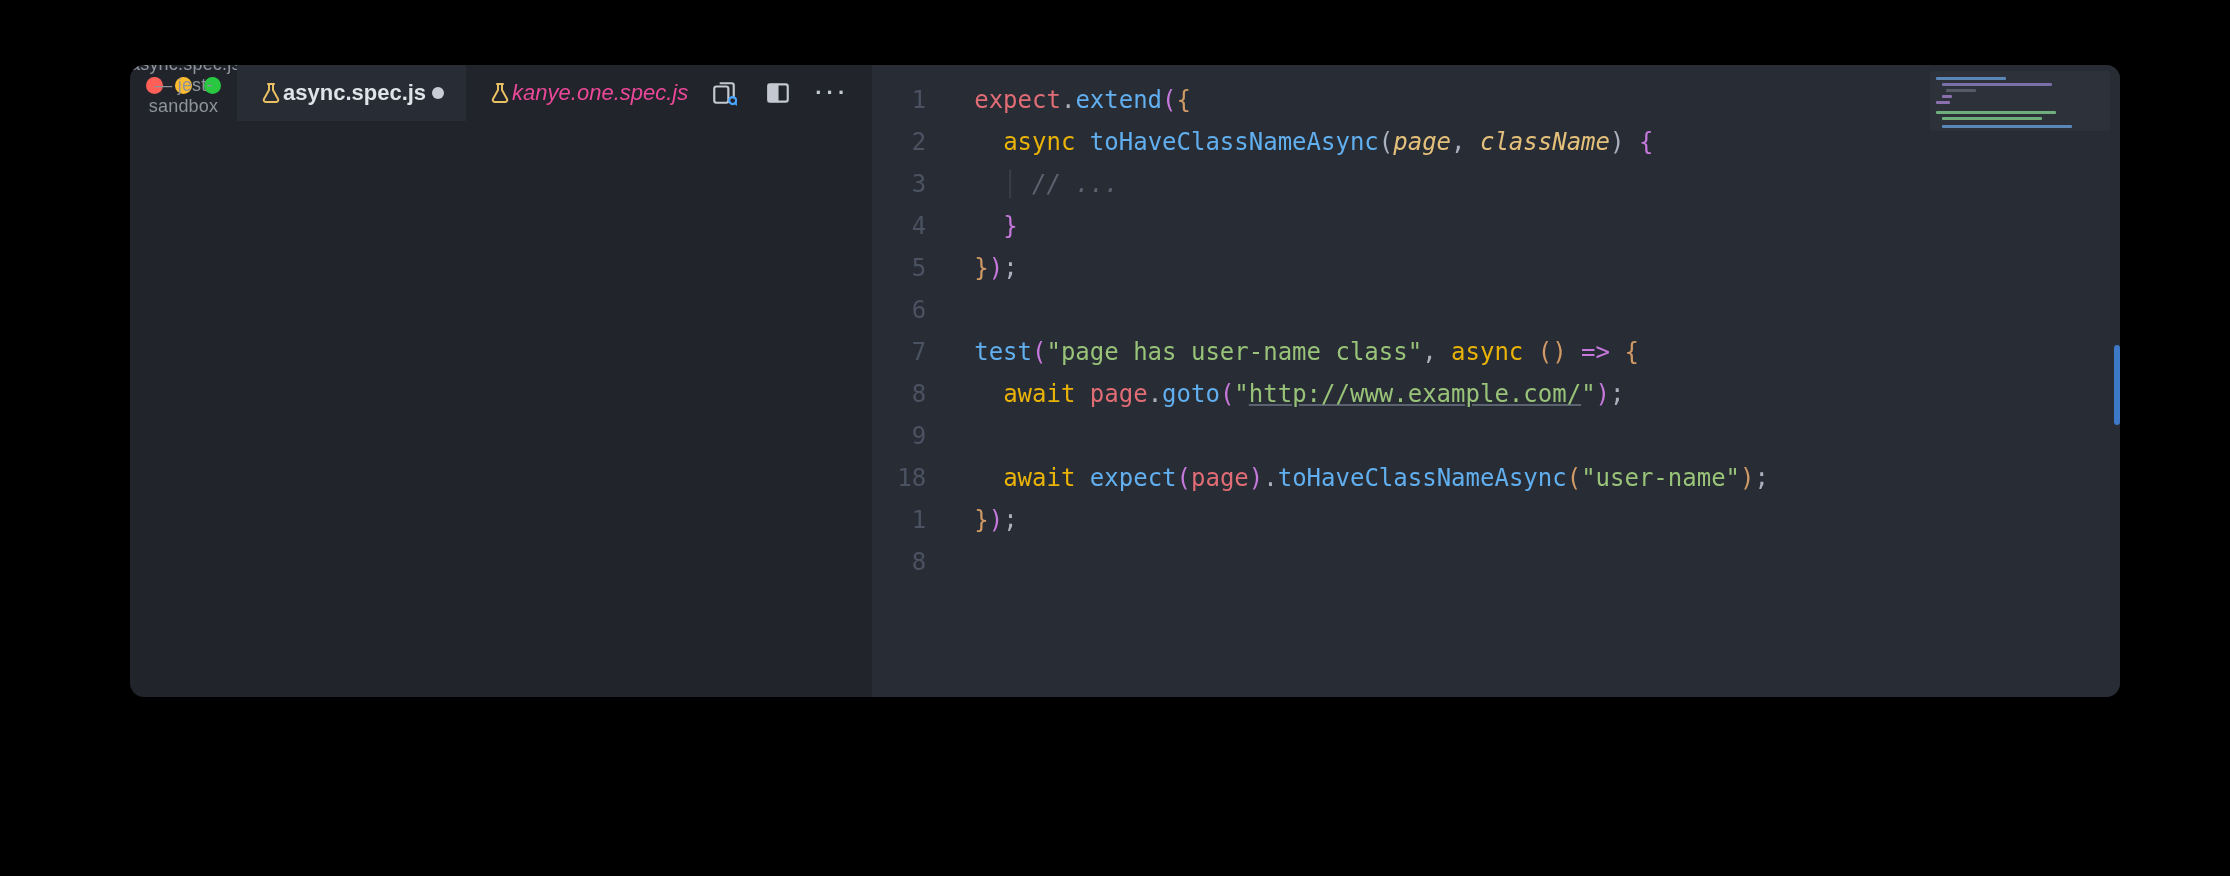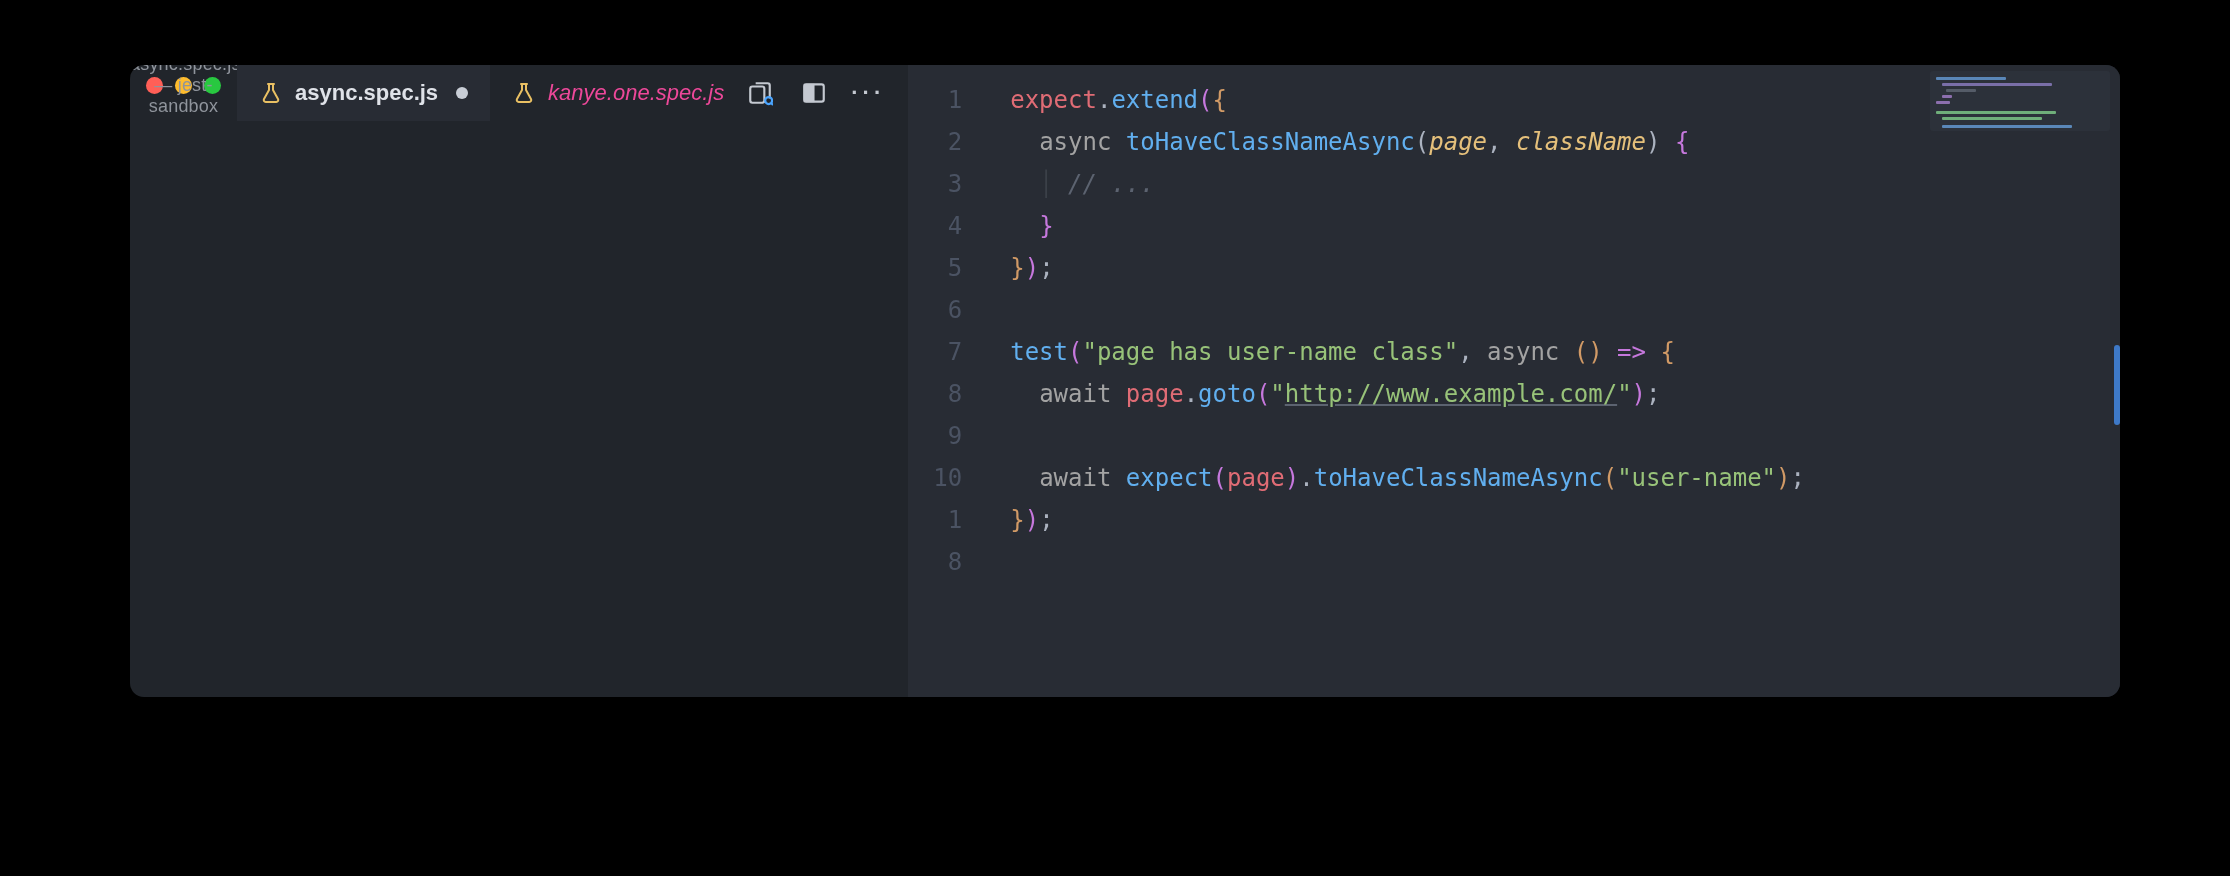--- a/index.html
+++ b/index.html
@@ -33,21 +33,21 @@
     pointer-events: none;
   }
   
   .tabrow {
     height: 56px;
     display: flex; align-items: stretch;
     background: #21252b;
     position: relative;
   }
   .tab {
-    display: flex; align-items: center; gap: 12px;
+    display: flex; align-items: center; gap: 0;
     padding: 0 22px;
     font-size: 22px;
     cursor: pointer;
     color: #6f7681;
   }
   .tab.active { background: #282c34; color: #dfe2e8; }
   .tab .name { font-weight: 600; }
   .tab.inactive .name { font-style: italic; font-weight: 500; color: #ec4899; }
   .tab .dirty-dot { width: 12px; height: 12px; border-radius: 50%; background: #c9ced6; margin-left: 6px; }
   .tab .flask svg { display:block; }
@@ -85,21 +85,21 @@
   }
   .minimap .mk { position:absolute; height:3px; border-radius:1px; }
   .scroll-ind { position:absolute; right:0; top:280px; width:6px; height:80px; background:#3e79c7; border-radius:3px; }
 
   
   .tk-obj   { color:#e06c75; }  
   .tk-fn    { color:#61afef; }  
   .tk-punc  { color:#abb2bf; }
   .tk-brace { color:#c678dd; }
   .tk-brace2{ color:#d19a66; }
-  .tk-kw    { color:#a3a3a3; }  
+  .tk-kw    { color:#eab308; }  
   .tk-param { color:#e5c07b; font-style: italic; }
   .tk-cmt   { color:#5c6370; font-style: italic; }
   .tk-str   { color:#98c379; }
   .tk-url   { color:#98c379; text-decoration: underline; text-decoration-color:#5c6370; }
   .tk-arrow { color:#c678dd; }
   .tk-dot   { color:#abb2bf; }
   .indent-guide { color:#3b4048; }
 </style>
 </head>
 <body>
@@ -162,21 +162,21 @@
     <div class="gutter">
       <div>1</div>
       <div>2</div>
       <div>3</div>
       <div>4</div>
       <div>5</div>
       <div>6</div>
       <div>7</div>
       <div>8</div>
       <div>9</div>
-      <div>10</div>
+      <div>18</div>
       <div>1</div>
       <div>8</div>
     </div>
 
     <div class="code"><div><span class="tk-obj">expect</span><span class="tk-dot">.</span><span class="tk-fn">extend</span><span class="tk-brace">(</span><span class="tk-brace2">{</span></div><div><span class="indent-guide">  </span><span class="tk-kw">async</span> <span class="tk-fn">toHaveClassNameAsync</span><span class="tk-punc">(</span><span class="tk-param">page</span><span class="tk-punc">, </span><span class="tk-param">className</span><span class="tk-punc">)</span><span class="tk-brace"> {</span></div><div><span class="indent-guide">  │ </span><span class="tk-cmt">// ...</span></div><div><span class="indent-guide">  </span><span class="tk-brace">}</span></div><div><span class="tk-brace2">}</span><span class="tk-brace">)</span><span class="tk-punc">;</span></div><div> </div><div><span class="tk-fn">test</span><span class="tk-brace">(</span><span class="tk-str">"page has user-name class"</span><span class="tk-punc">, </span><span class="tk-kw">async</span><span> </span><span class="tk-brace2">()</span><span class="tk-arrow"> =&gt; </span><span class="tk-brace2">{</span></div><div><span class="indent-guide">  </span><span class="tk-kw">await</span> <span class="tk-obj">page</span><span class="tk-dot">.</span><span class="tk-fn">goto</span><span class="tk-brace">(</span><span class="tk-str">"</span><span class="tk-url">http://www.example.com/</span><span class="tk-str">"</span><span class="tk-brace">)</span><span class="tk-punc">;</span></div><div> </div><div><span class="indent-guide">  </span><span class="tk-kw">await</span> <span class="tk-fn">expect</span><span class="tk-brace">(</span><span class="tk-obj">page</span><span class="tk-brace">)</span><span class="tk-dot">.</span><span class="tk-fn">toHaveClassNameAsync</span><span class="tk-brace2">(</span><span class="tk-str">"user-name"</span><span class="tk-brace2">)</span><span class="tk-punc">;</span></div><div><span class="tk-brace2">}</span><span class="tk-brace">)</span><span class="tk-punc">;</span></div><div> </div></div>
 
     <div class="minimap">
       <div class="mk" style="left:6px; top:6px;  width:70px; background:#5a87b8;"></div>
       <div class="mk" style="left:12px;top:12px; width:110px;background:#7a6fa8;"></div>
       <div class="mk" style="left:16px;top:18px; width:30px; background:#555c68;"></div>

